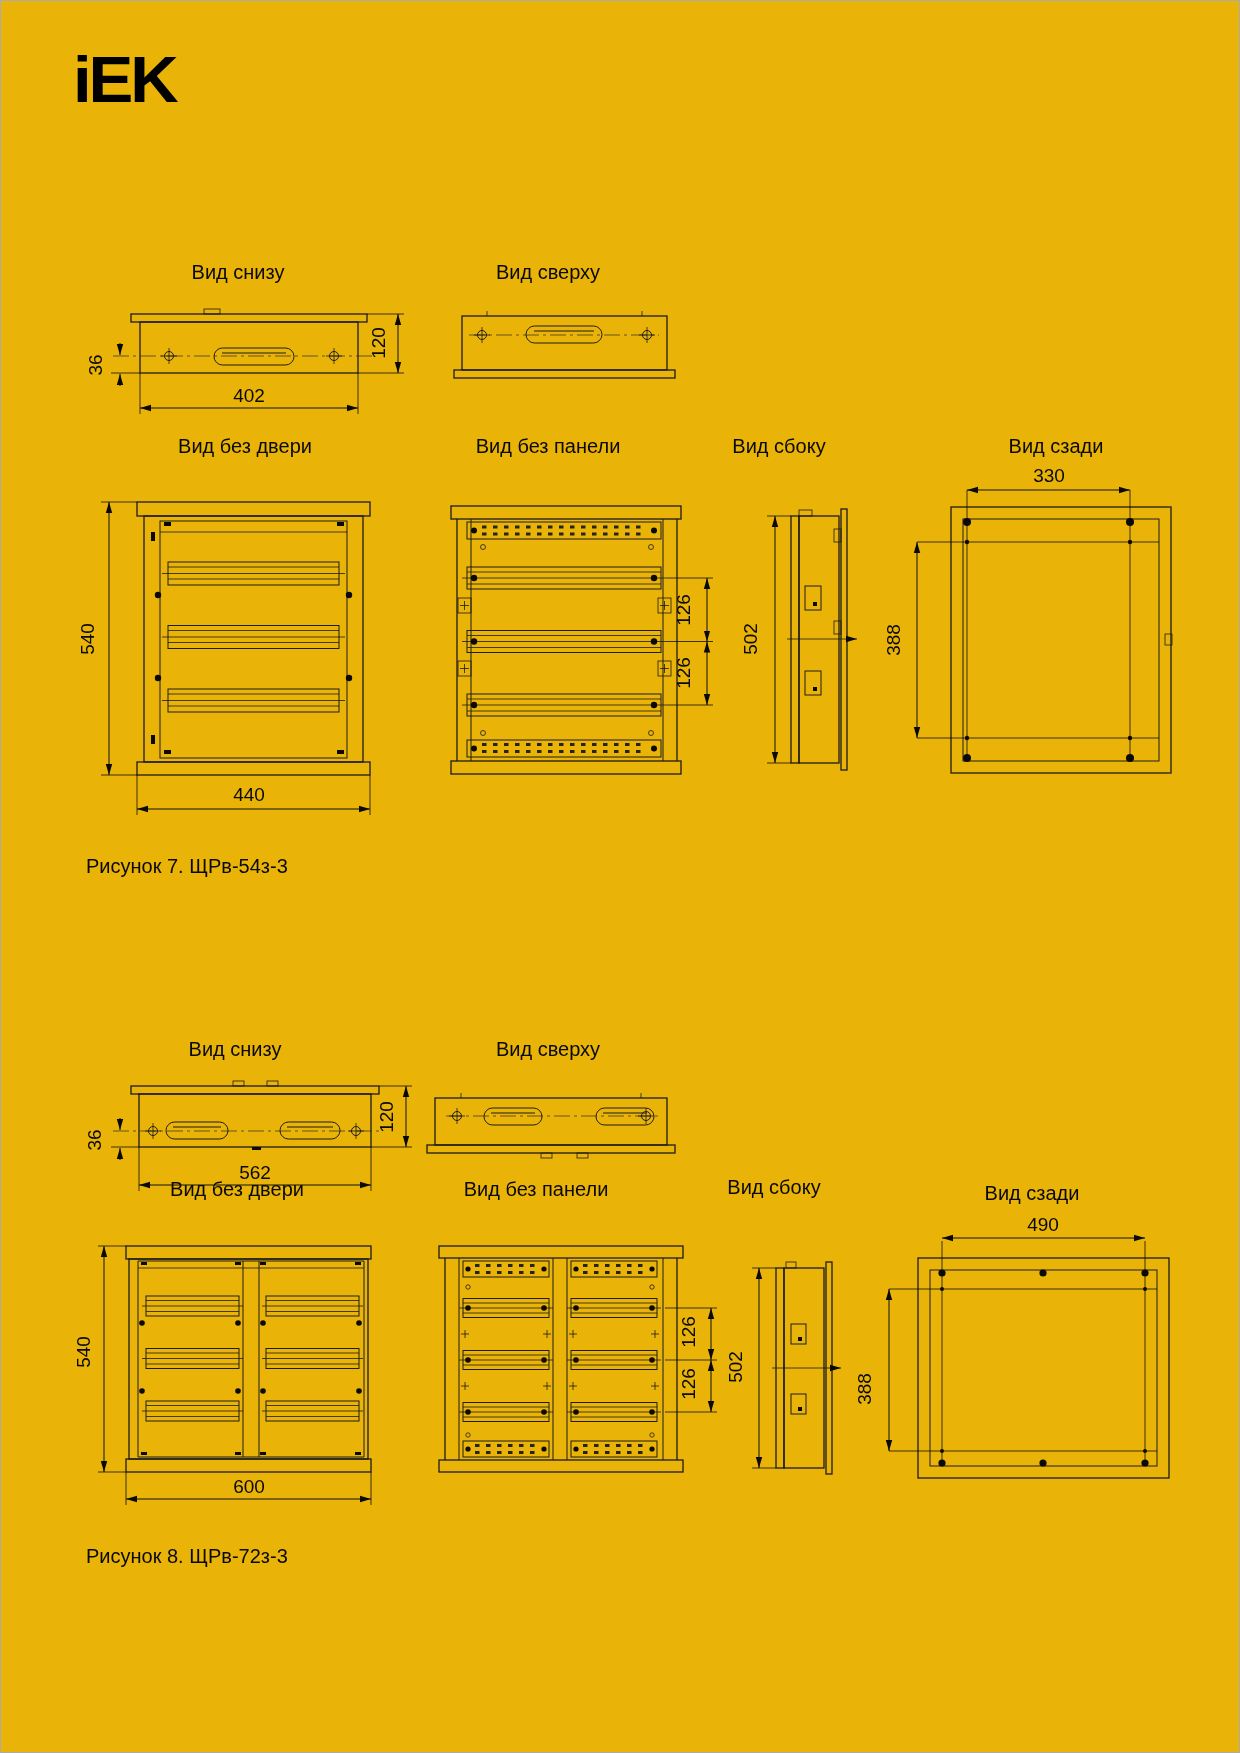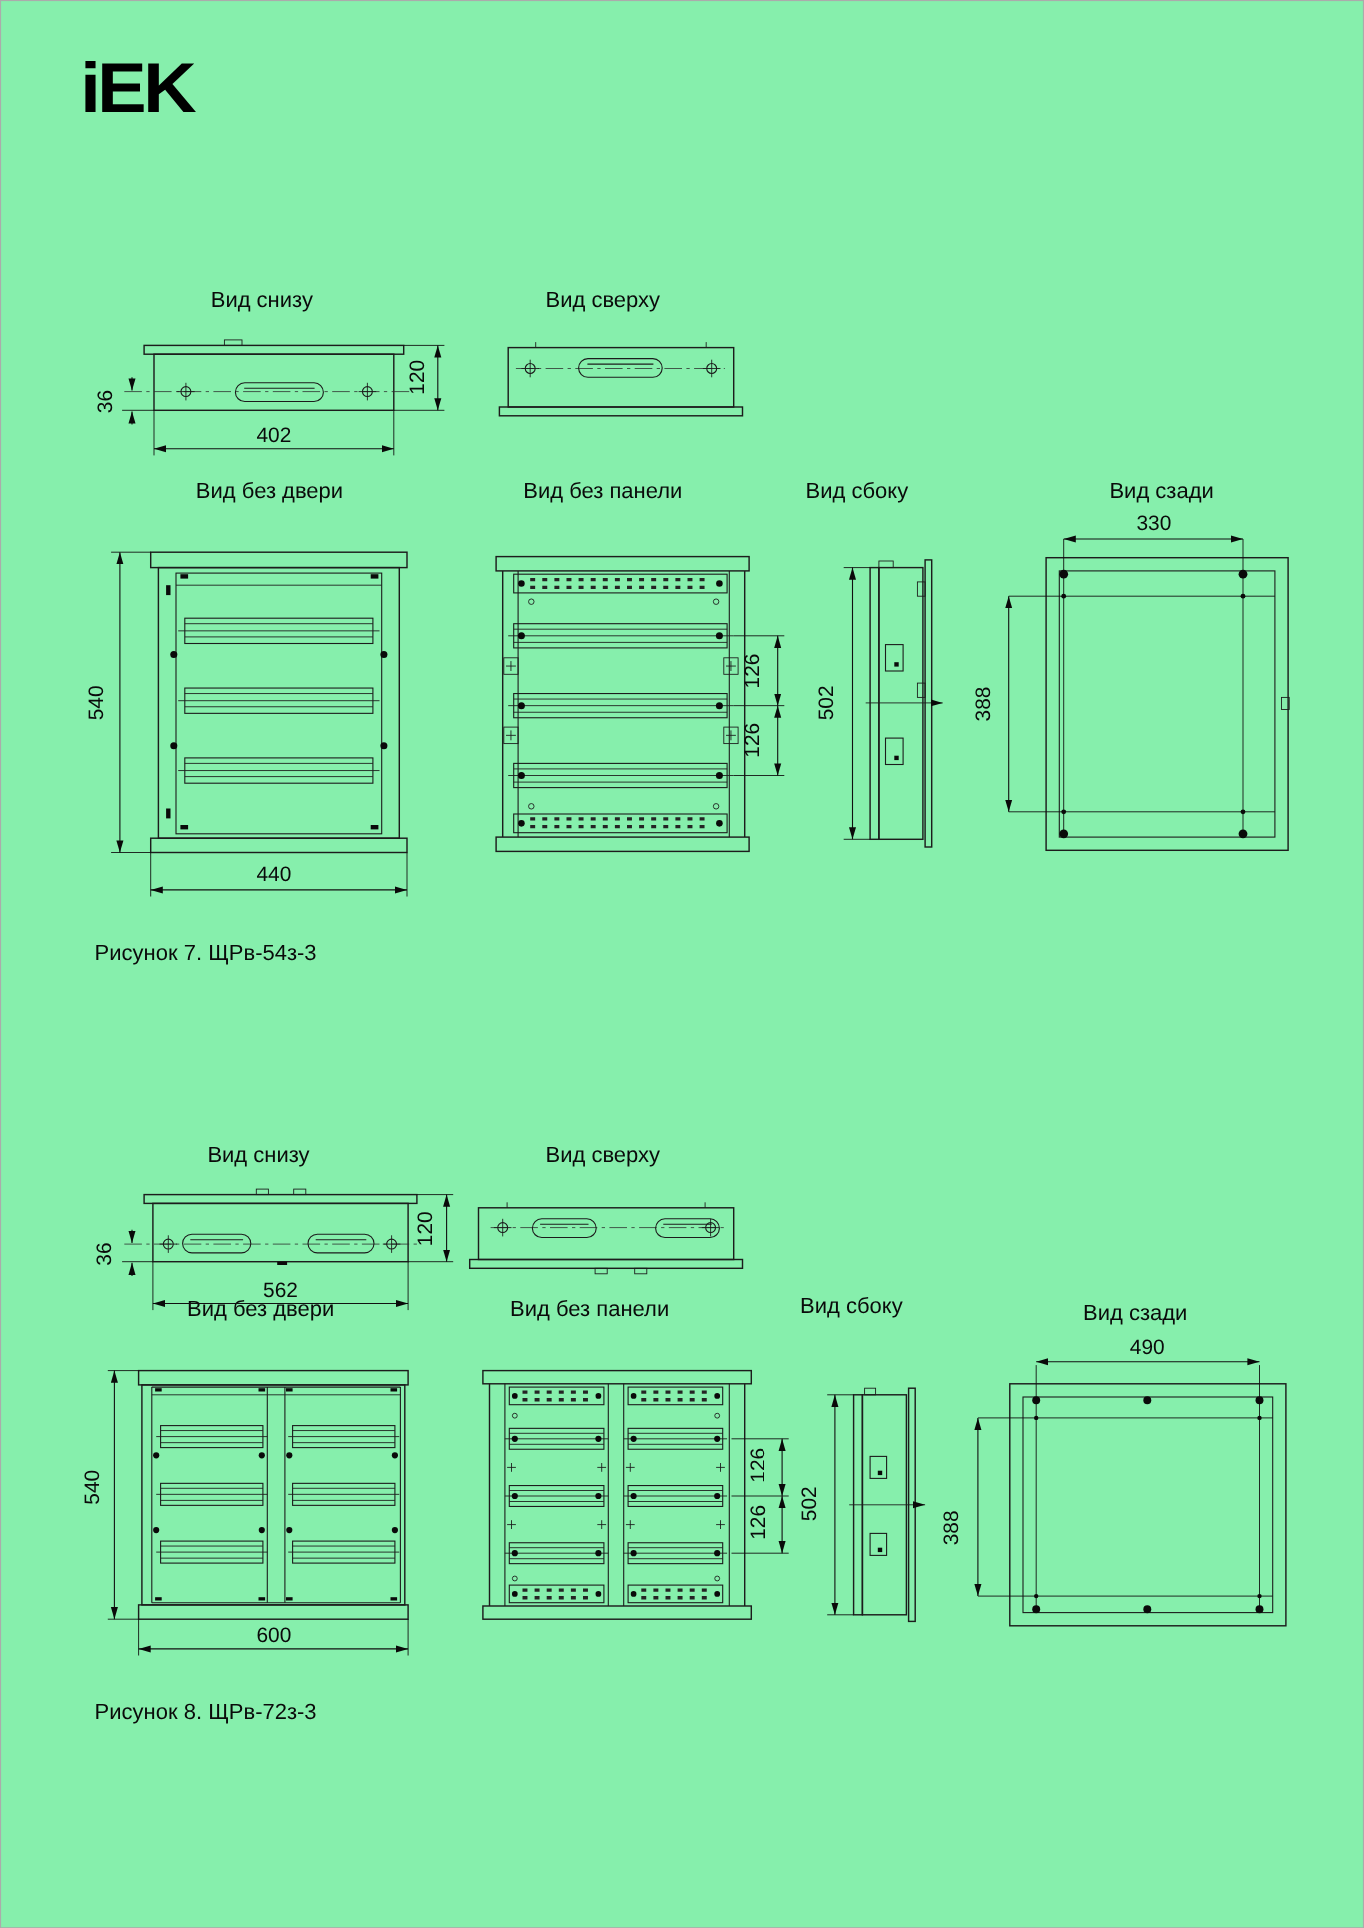--- a/index.html
+++ b/index.html
@@ -1,16 +1,16 @@
 <!DOCTYPE html>
 <html><head>
 <meta charset="utf-8">
 <style>
   html,body{margin:0;padding:0;background:#e8e8e8}
-  .page{position:relative;width:1240px;height:1753px;background:#86efac;
+  .page{position:relative;width:1240px;height:1753px;background:#eab308;
         border:1px solid #ababab;box-sizing:border-box;overflow:hidden;
         font-family:"Liberation Sans",sans-serif}
   .logo{position:absolute;left:72px;top:42px;font-weight:bold;font-size:64px;
         letter-spacing:-3px;color:#000;transform:scaleX(1.05);transform-origin:left top;
         font-family:"Liberation Sans",sans-serif}
   svg.canvas{position:absolute;left:0;top:0;display:block}
   .ol{fill:none;stroke:#1c1c1c;stroke-width:1.3}
   .rl{fill:none;stroke:#1c1c1c;stroke-width:1}
   .tl{fill:none;stroke:#1c1c1c;stroke-width:.8}
   .cl{fill:none;stroke:#2b2b2b;stroke-width:.7;stroke-dasharray:16 4 3 4}

